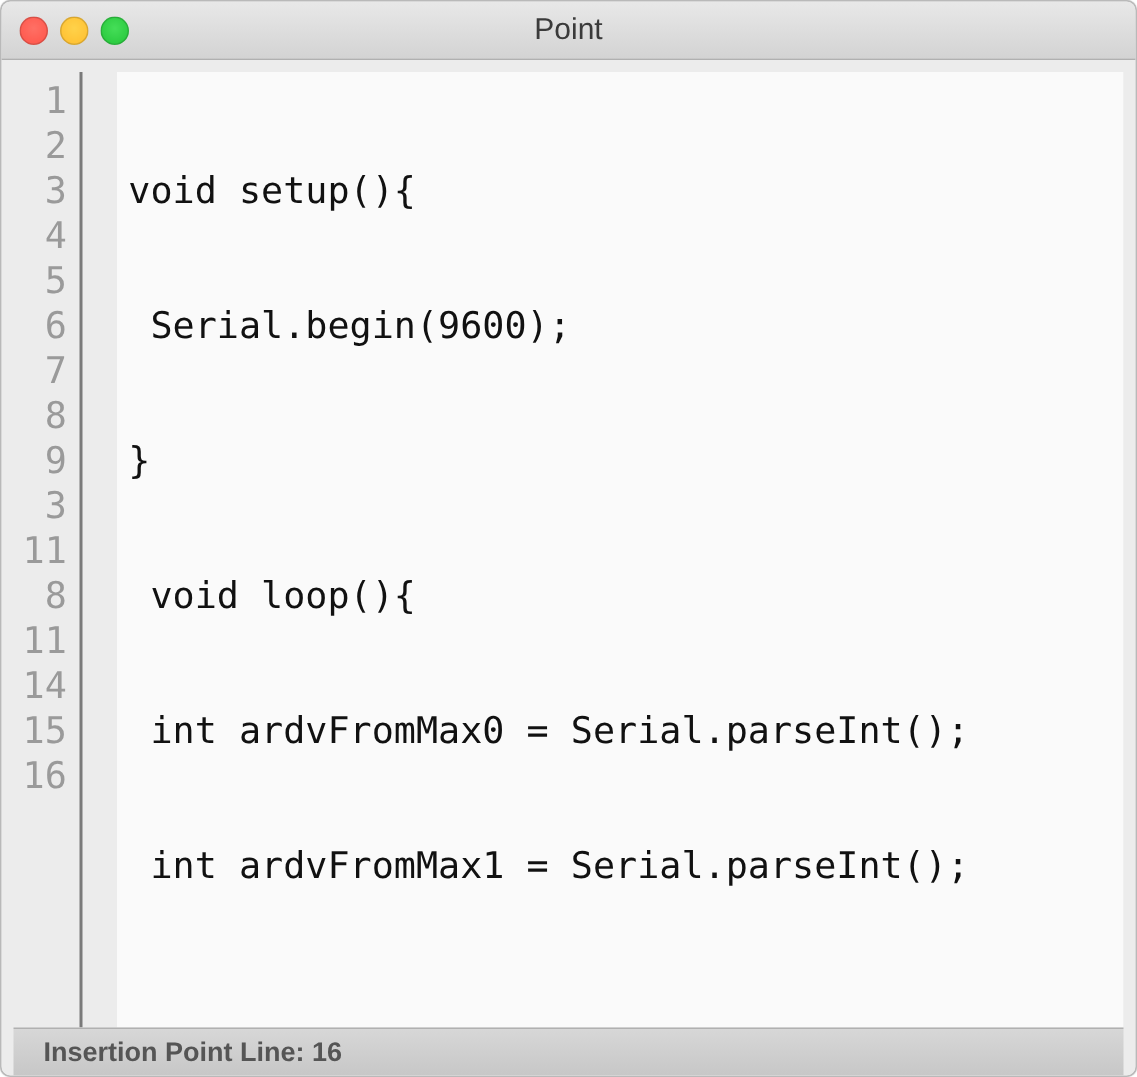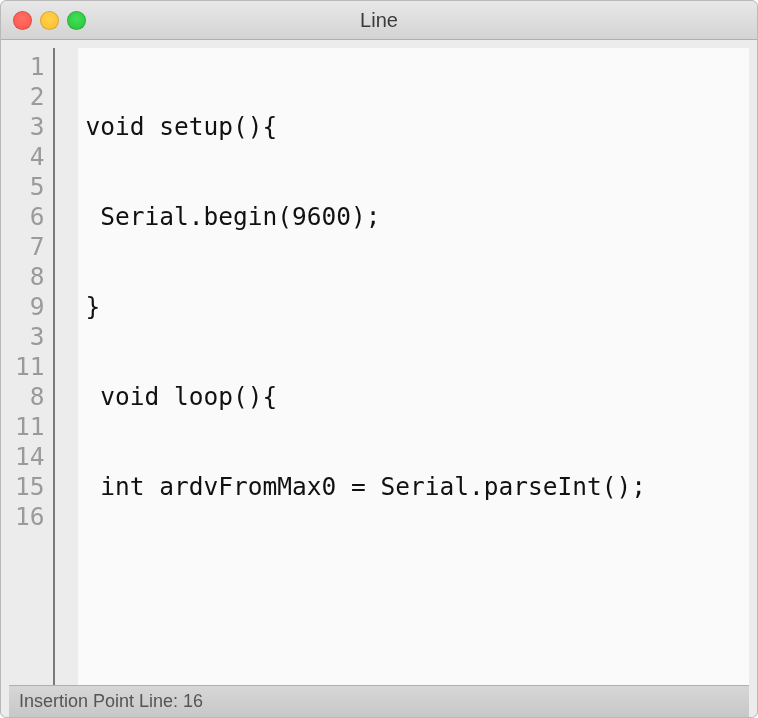--- a/index.html
+++ b/index.html
@@ -90,37 +90,37 @@
   margin-left: 23px;
 }
 .code-area div { height: 30px; }
 .statusbar {
   flex: 0 0 auto;
   height: 32px;
   background: linear-gradient(#d7d7d7, #c7c7c7);
   border-top: 1px solid #b0b0b0;
   display: flex;
   align-items: center;
-  padding-left: 10px;
+  padding-left: 20px;
   font-size: 18px;
-  font-weight: 400;
+  font-weight: 700;
   color: #555;
 }
 </style>
 </head>
 <body>
 
 <div class="window">
   <div class="titlebar">
     <div class="traffic-lights">
       <div class="tl tl-close"></div>
       <div class="tl tl-min"></div>
       <div class="tl tl-max"></div>
     </div>
-    <div class="title">Line</div>
+    <div class="title">Point</div>
   </div>
 
   <div class="content">
     <div class="editor">
       <div class="gutter">
         <div>1</div>
         <div>2</div>
         <div>3</div>
         <div>4</div>
         <div>5</div>
@@ -135,20 +135,21 @@
         <div>14</div>
         <div>15</div>
         <div>16</div>
       </div>
       <div class="code-area">
         <div>void setup(){</div>
         <div> Serial.begin(9600);</div>
         <div>}</div>
         <div> void loop(){</div>
         <div> int ardvFromMax0 = Serial.parseInt();</div>
+        <div> int ardvFromMax1 = Serial.parseInt();</div>
         
         
         
         
         
         
         
         
         
       </div>

